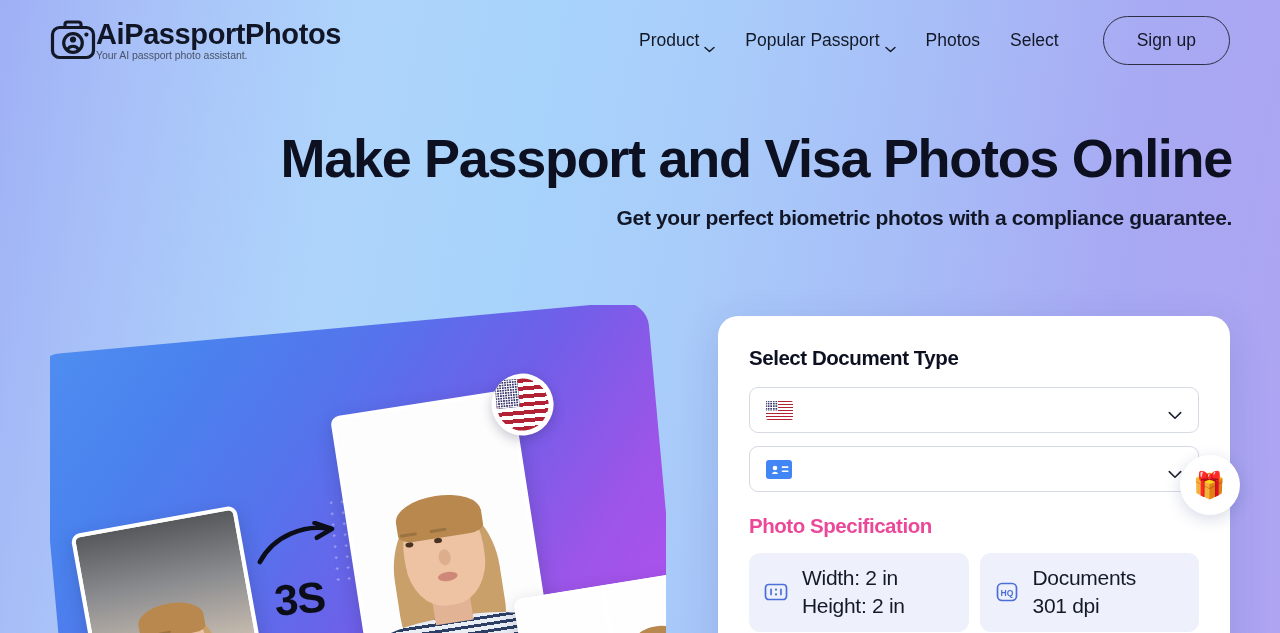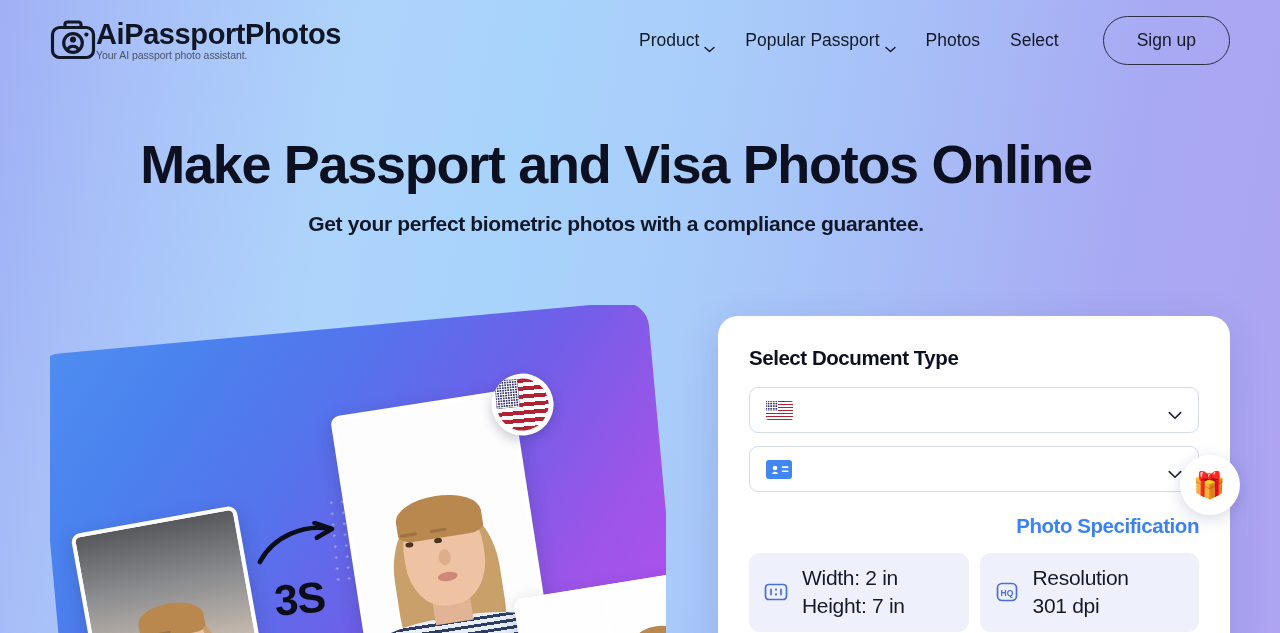--- a/index.html
+++ b/index.html
@@ -39,21 +39,21 @@
   .chev-sm { width:11px; height:7px; flex:none; }
   .signup {
     margin-left:14px;
     border:1.3px solid #2c3042; border-radius:40px;
     padding:13px 33px; font-size:17.5px; color:#131826;
     background:transparent; cursor:pointer; white-space:nowrap;
     font-family:inherit;
   }
 
   
-  .hero { position:absolute; top:133px; left:0; width:1232px; text-align:center; }
+  .hero { position:absolute; top:127px; left:0; width:1232px; text-align:right; }
   .hero-title {
     font-size:54px; font-weight:700; letter-spacing:-1.3px;
     color:#0c1020; line-height:1.15;
   }
   .hero-sub {
     margin-top:17px; font-size:21px; font-weight:700;
     letter-spacing:-.35px; color:#121728;
   }
 
   
@@ -161,21 +161,21 @@
     background-image:radial-gradient(#fff .9px, transparent 1px);
     background-size:2.6px 2.6px;
   }
   .idicon {
     width:26px; height:19px; border-radius:3px; background:#4285f4; flex:none;
     position:relative;
   }
   .chev-dn { width:14px; height:9px; margin-left:auto; flex:none; }
 
   .spec-title { margin-top:22px; font-size:20.5px; font-weight:700;
-    letter-spacing:-.45px; color:#3b82f6;text-align:right; }
+    letter-spacing:-.45px; color:#ec4899; }
   .spec-grid {
     margin-top:15px; display:grid; grid-template-columns:1fr 1fr;
     gap:11px 11px;
   }
   .spec-card {
     background:#eef1fb; border-radius:11px; min-height:68px;
     display:flex; align-items:center; gap:13px; padding:11px 14px;
   }
   .spec-card.blank { min-height:30px; }
   .spec-ico { width:26px; height:26px; flex:none; }
@@ -363,33 +363,33 @@
         <svg viewBox="0 0 26 26" width="26" height="26" fill="none">
           <rect x="2.5" y="5.5" width="21" height="15" rx="3.3" stroke="#4b6fd8" stroke-width="1.7"></rect>
           <rect x="7.2" y="9.6" width="1.7" height="6.8" rx=".8" fill="#4b6fd8"></rect>
           <rect x="17.1" y="9.6" width="1.7" height="6.8" rx=".8" fill="#4b6fd8"></rect>
           <circle cx="13" cy="10.6" r="1.15" fill="#4b6fd8"></circle>
           <circle cx="13" cy="15.4" r="1.15" fill="#4b6fd8"></circle>
         </svg>
       </span>
       <span class="spec-txt">
         <span>Width: 2 in</span><br>
-        <span>Height: 7 in</span>
+        <span>Height: 2 in</span>
       </span>
     </div>
 
     <div class="spec-card">
       <span class="spec-ico">
         <svg viewBox="0 0 26 26" width="26" height="26" fill="none">
           <rect x="3.5" y="4.5" width="19" height="17" rx="4.4" stroke="#4b6fd8" stroke-width="1.7"></rect>
           <text x="13" y="17" font-family="Liberation Sans, sans-serif" font-size="8.6" font-weight="700" fill="#4b6fd8" text-anchor="middle">HQ</text>
         </svg>
       </span>
       <span class="spec-txt">
-        <span>Resolution</span><br>
+        <span>Documents</span><br>
         <span>301 dpi</span>
       </span>
     </div>
 
     <div class="spec-card blank"></div>
     <div class="spec-card blank"></div>
 
   </div>
 </div>
 

